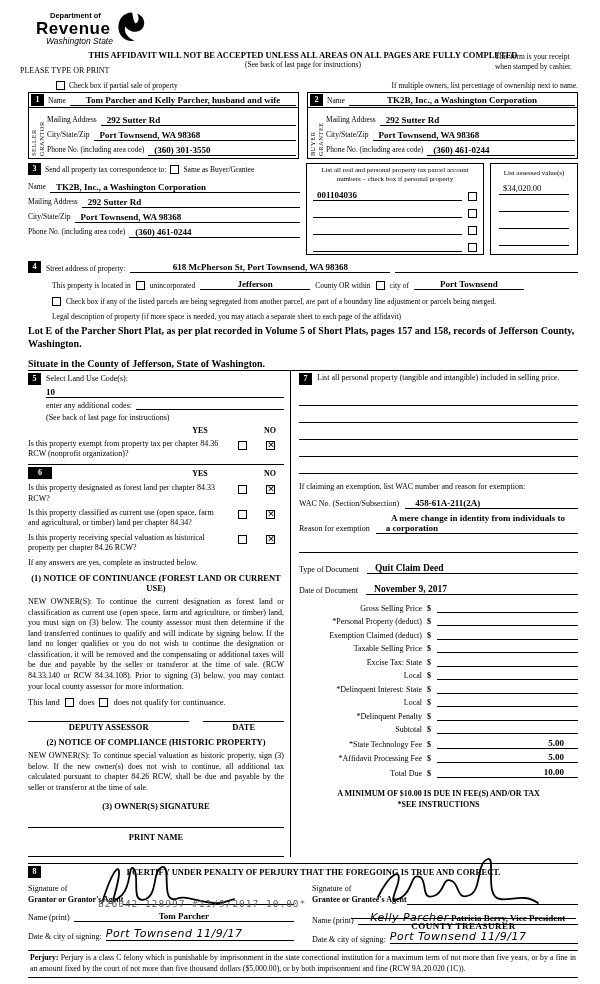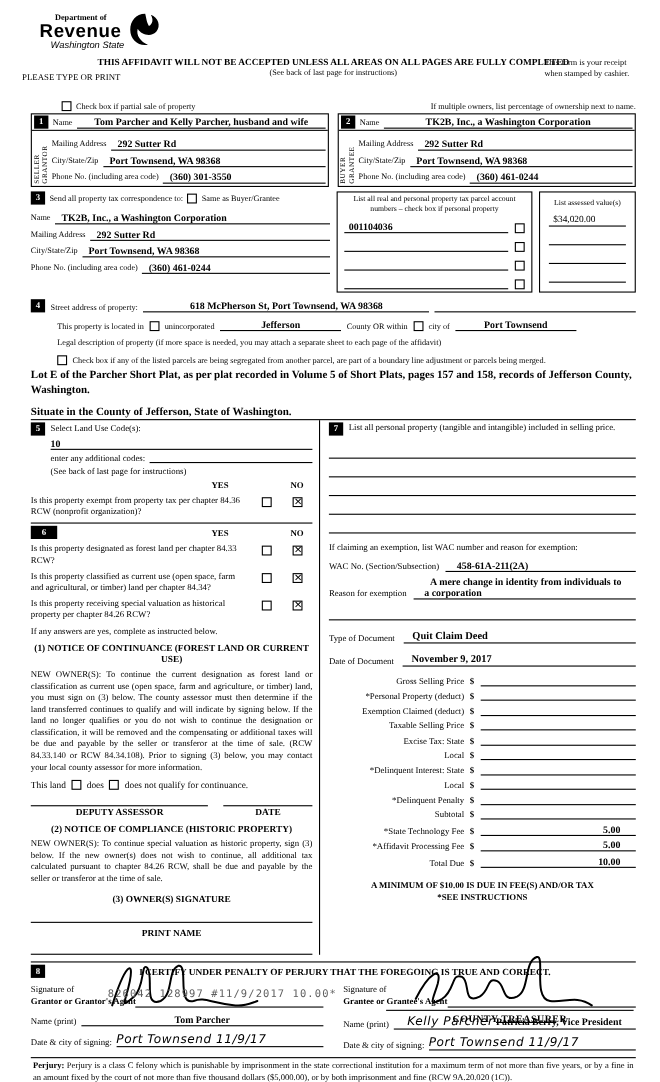--- a/index.html
+++ b/index.html
@@ -3,33 +3,33 @@
 <meta charset="utf-8">
 <style>
   * { margin:0; padding:0; box-sizing:border-box; }
   html,body { background:#fff; }
   body { width:600px; height:984px; font-family:"Liberation Serif", serif; color:#000; position:relative; }
   .page { width:600px; height:984px; padding:12px 22px 0 28px; position:relative; overflow:hidden; }
 
   
   .logo-wrap { display:flex; align-items:flex-start; margin-left:8px; }
   .logo-text { line-height:1; }
-  .logo-dept { font-family:Liberation Serif, serif; font-weight:bold; font-size:7.5px; margin-left:14px; }
+  .logo-dept { font-family:Liberation Sans, sans-serif; font-weight:bold; font-size:7.5px; margin-left:14px; }
   .logo-rev { font-family:"Liberation Sans",sans-serif; font-weight:bold; font-size:17px; letter-spacing:0.5px; }
   .logo-state { font-family:"Liberation Sans",sans-serif; font-style:italic; font-size:8.5px; margin-left:10px; }
   .logo-mark { margin-left:2px; margin-top:-2px; }
   .title-block { text-align:center; margin-top:-14px; }
   .main-title { font-size:14.5px; font-weight:bold; letter-spacing:0.4px; }
   .chapter { font-size:10.5px; font-weight:bold; margin-top:1px; }
   .receipt-note { position:absolute; right:28px; top:52px; font-size:7.5px; text-align:left; line-height:1.3; }
   .please-type { position:absolute; left:20px; top:66px; font-size:8px; }
   .warning { text-align:center; font-size:8.5px; font-weight:bold; margin-top:2px; }
   .see-back { text-align:center; font-size:7.5px; }
 
-  .partial-row { display:flex; justify-content:space-between; font-size:7.5px; margin-top:22px; padding-left:28px; }
+  .partial-row { display:flex; justify-content:space-between; font-size:7.5px; margin-top:12px; padding-left:28px; }
   .partial-left { display:flex; align-items:center; gap:4px; }
 
   
   .cb { display:inline-block; width:9px; height:9px; border:1px solid #000; position:relative; vertical-align:-1px; flex:none; }
   .cb.checked::after { content:"✕"; position:absolute; left:0; top:-1px; width:9px; font-size:9px; line-height:9px; text-align:center; }
 
   .badge { display:inline-block; min-width:13px; height:12px; background:#000; color:#fff; font-size:8px; font-weight:bold; text-align:center; line-height:12px; flex:none; }
 
   
   .parties { display:flex; gap:8px; margin-top:2px; }
@@ -291,26 +291,26 @@
     <div class="s4row indent" style="margin-top:6px;">
       <span>This property is located in</span>
       <span class="cb"></span>
       <span>unincorporated</span>
       <span class="ulspan bval">Jefferson</span>
       <span>County OR  within</span>
       <span class="cb"></span>
       <span>city of</span>
       <span class="ulspan bval">Port Townsend</span>
     </div>
-    <div class="s4row indent" style="margin-top:6px;">
-      <span>Legal description of property (if more space is needed, you may attach a separate sheet to each page of the affidavit)</span>
-    </div>
     <div class="s4row indent" style="margin-top:7px;">
       <span class="cb"></span>
       <span style="white-space:normal;">Check box if any of the listed parcels are being segregated from another parcel, are part of a boundary line adjustment or parcels being merged.</span>
+    </div>
+    <div class="s4row indent" style="margin-top:6px;">
+      <span>Legal description of property (if more space is needed, you may attach a separate sheet to each page of the affidavit)</span>
     </div>
     <div class="legal-desc">Lot E of the Parcher Short Plat, as per plat recorded in Volume 5 of Short Plats, pages 157 and 158, records of Jefferson County, Washington.</div>
     <div class="situate">Situate in the County of Jefferson, State of Washington.</div>
   </div>
 
   <div class="columns">
     <div class="col-left">
       <div class="s5head">
         <span class="badge">5</span>
         <span>Select Land Use Code(s):</span>

